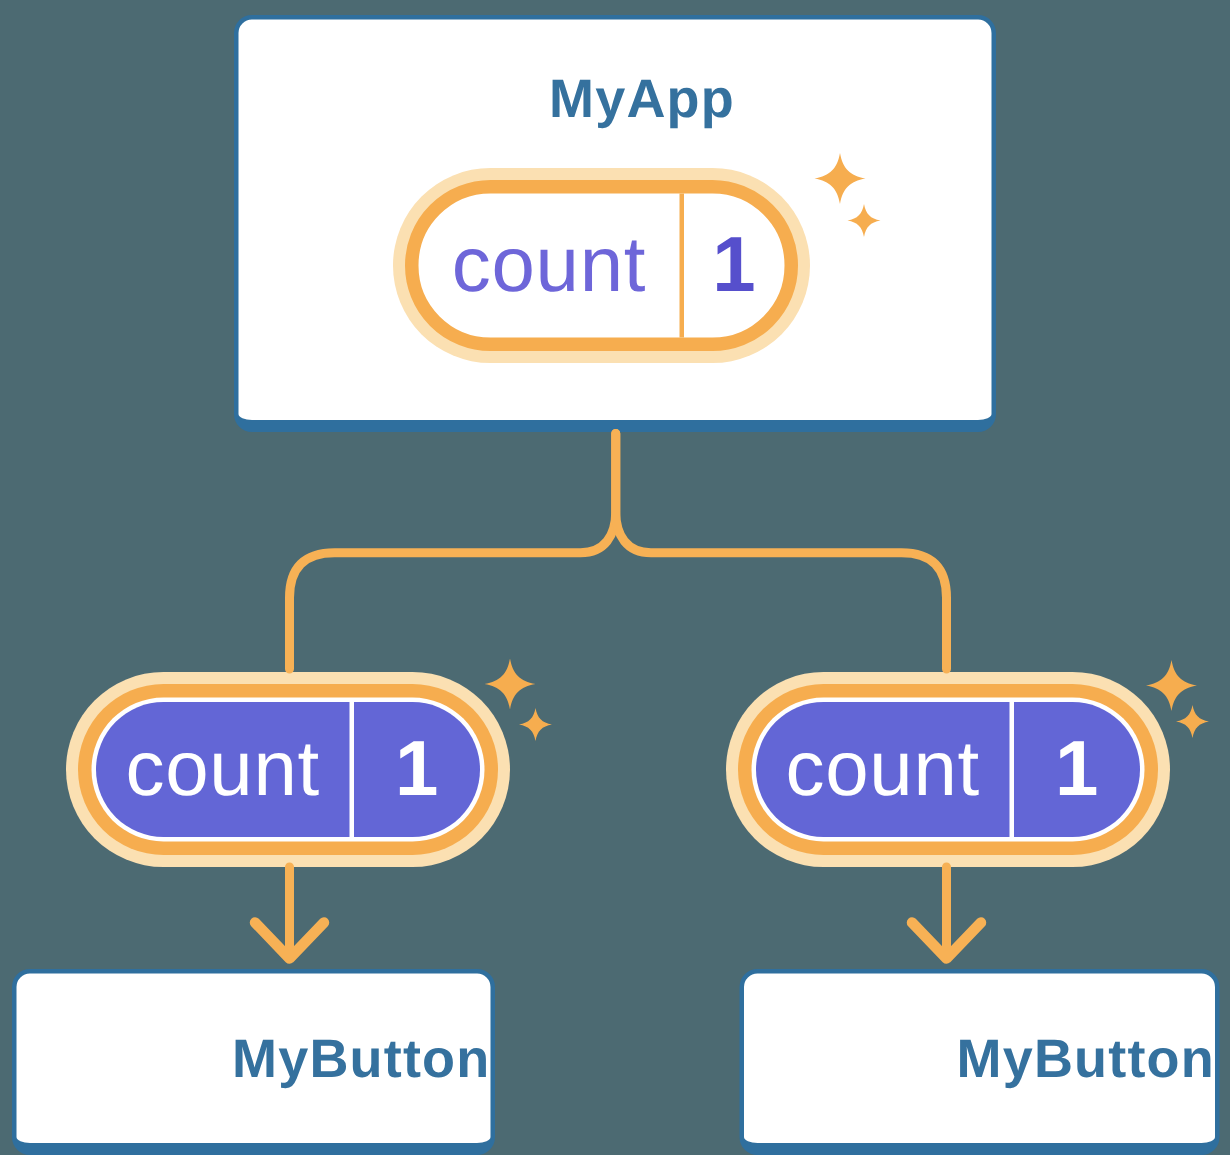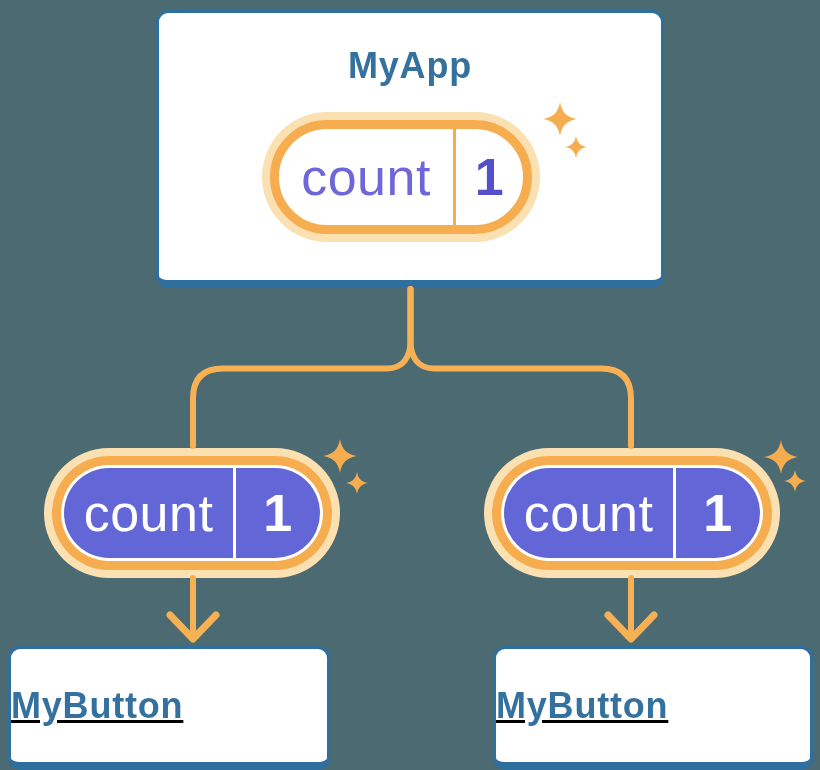--- a/index.html
+++ b/index.html
@@ -13,30 +13,31 @@
 
   
   .card {
     position:absolute;
     background:#ffffff;
     border:3px solid #2F6F9E;
     border-bottom-width:8px;
     border-radius:12px;
     box-sizing:border-box;
     z-index:1;
+    padding-left:36px;
   }
   .card-title {
     color:#35719E;
     font-size:36px;
     font-weight:700;
     letter-spacing:0.8px;
     text-align:center;
   }
   .root-card { left:156px; top:10px; width:508px; height:278px; padding-top:32px; }
-  .child-card { display:flex; align-items:center; justify-content:flex-start;text-decoration:underline; }
+  .child-card { display:flex; align-items:center; justify-content:flex-end; }
   .child-card.left  { left:8px;   top:646px; width:322px; height:124px; }
   .child-card.right { left:493px; top:646px; width:320px; height:124px; }
 
   
   .pill {
     position:absolute;
     box-sizing:border-box;
     border-radius:999px;
     display:flex;
     align-items:stretch;

